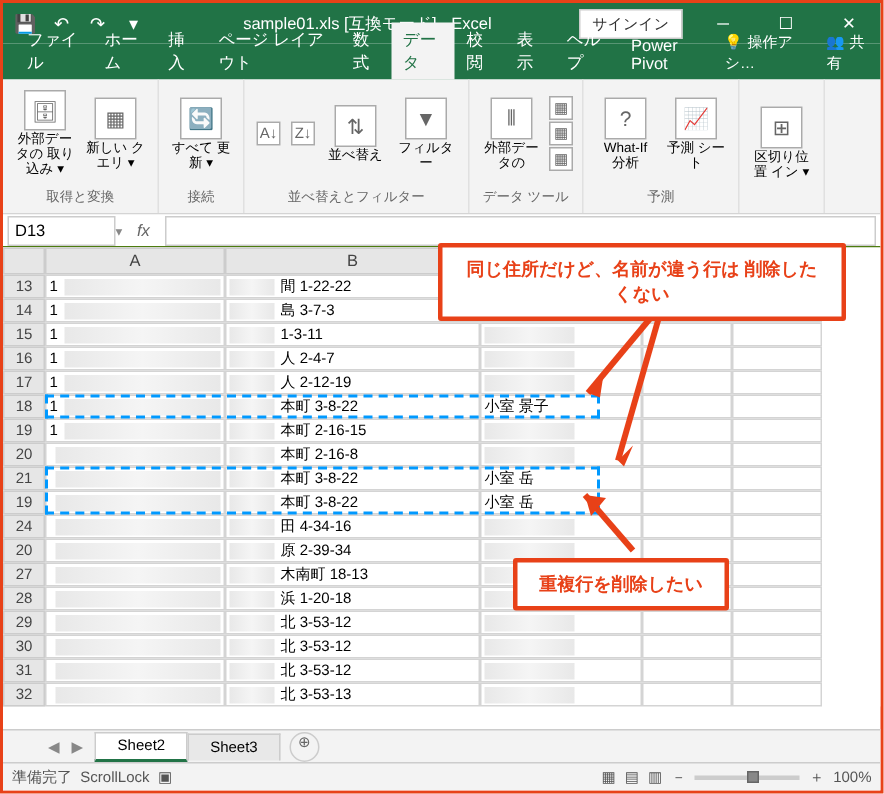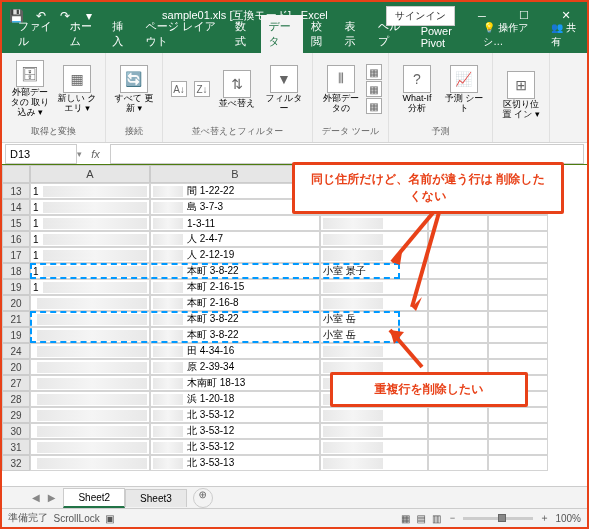--- a/index.html
+++ b/index.html
@@ -42,21 +42,21 @@
 .tabs-bar{position:absolute;bottom:19px;left:0;right:0;height:22px;background:#f3f3f3;border-top:1px solid #ccc;display:flex;align-items:center;font-size:10px;padding-left:30px}
 .sheet-tab{padding:3px 14px;border:1px solid #ccc;border-bottom:none;background:#e8e8e8;cursor:pointer}
 .sheet-tab.active{background:#fff;border-bottom:2px solid #217346}
 .newsheet{width:20px;height:20px;border:1px solid #ccc;border-radius:50%;text-align:center;margin-left:6px;cursor:pointer;color:#666}
 .status{position:absolute;bottom:0;left:0;right:0;height:19px;background:#f3f3f3;border-top:1px solid #ccc;display:flex;align-items:center;font-size:10px;padding:0 6px;color:#555}
 .status-right{margin-left:auto;display:flex;align-items:center;gap:6px}
 .zoom-slider{width:70px;height:3px;background:#ccc;position:relative}
 .zoom-thumb{position:absolute;top:-3px;left:50%;width:8px;height:8px;background:#888;border:1px solid #666}
 .callout{position:absolute;background:#fff;border:3px solid #e84118;border-radius:2px;padding:6px 10px;font-size:12px;color:#e84118;font-weight:bold;text-align:center;z-index:10}
 .callout1{top:160px;left:290px;width:272px}
-.callout2{top:370px;left:328px;width:198px}
+.callout2{top:370px;left:340px;width:144px}
 .arrow{position:absolute;z-index:9}
 .dashbox{position:absolute;border:2px dashed #0099ff;z-index:5;pointer-events:none}
 </style>
 </head>
 <body>
 
 <div class="titlebar">
   <div class="qat">
     <span class="qat-btn">💾</span>
     <span class="qat-btn">↶</span>

